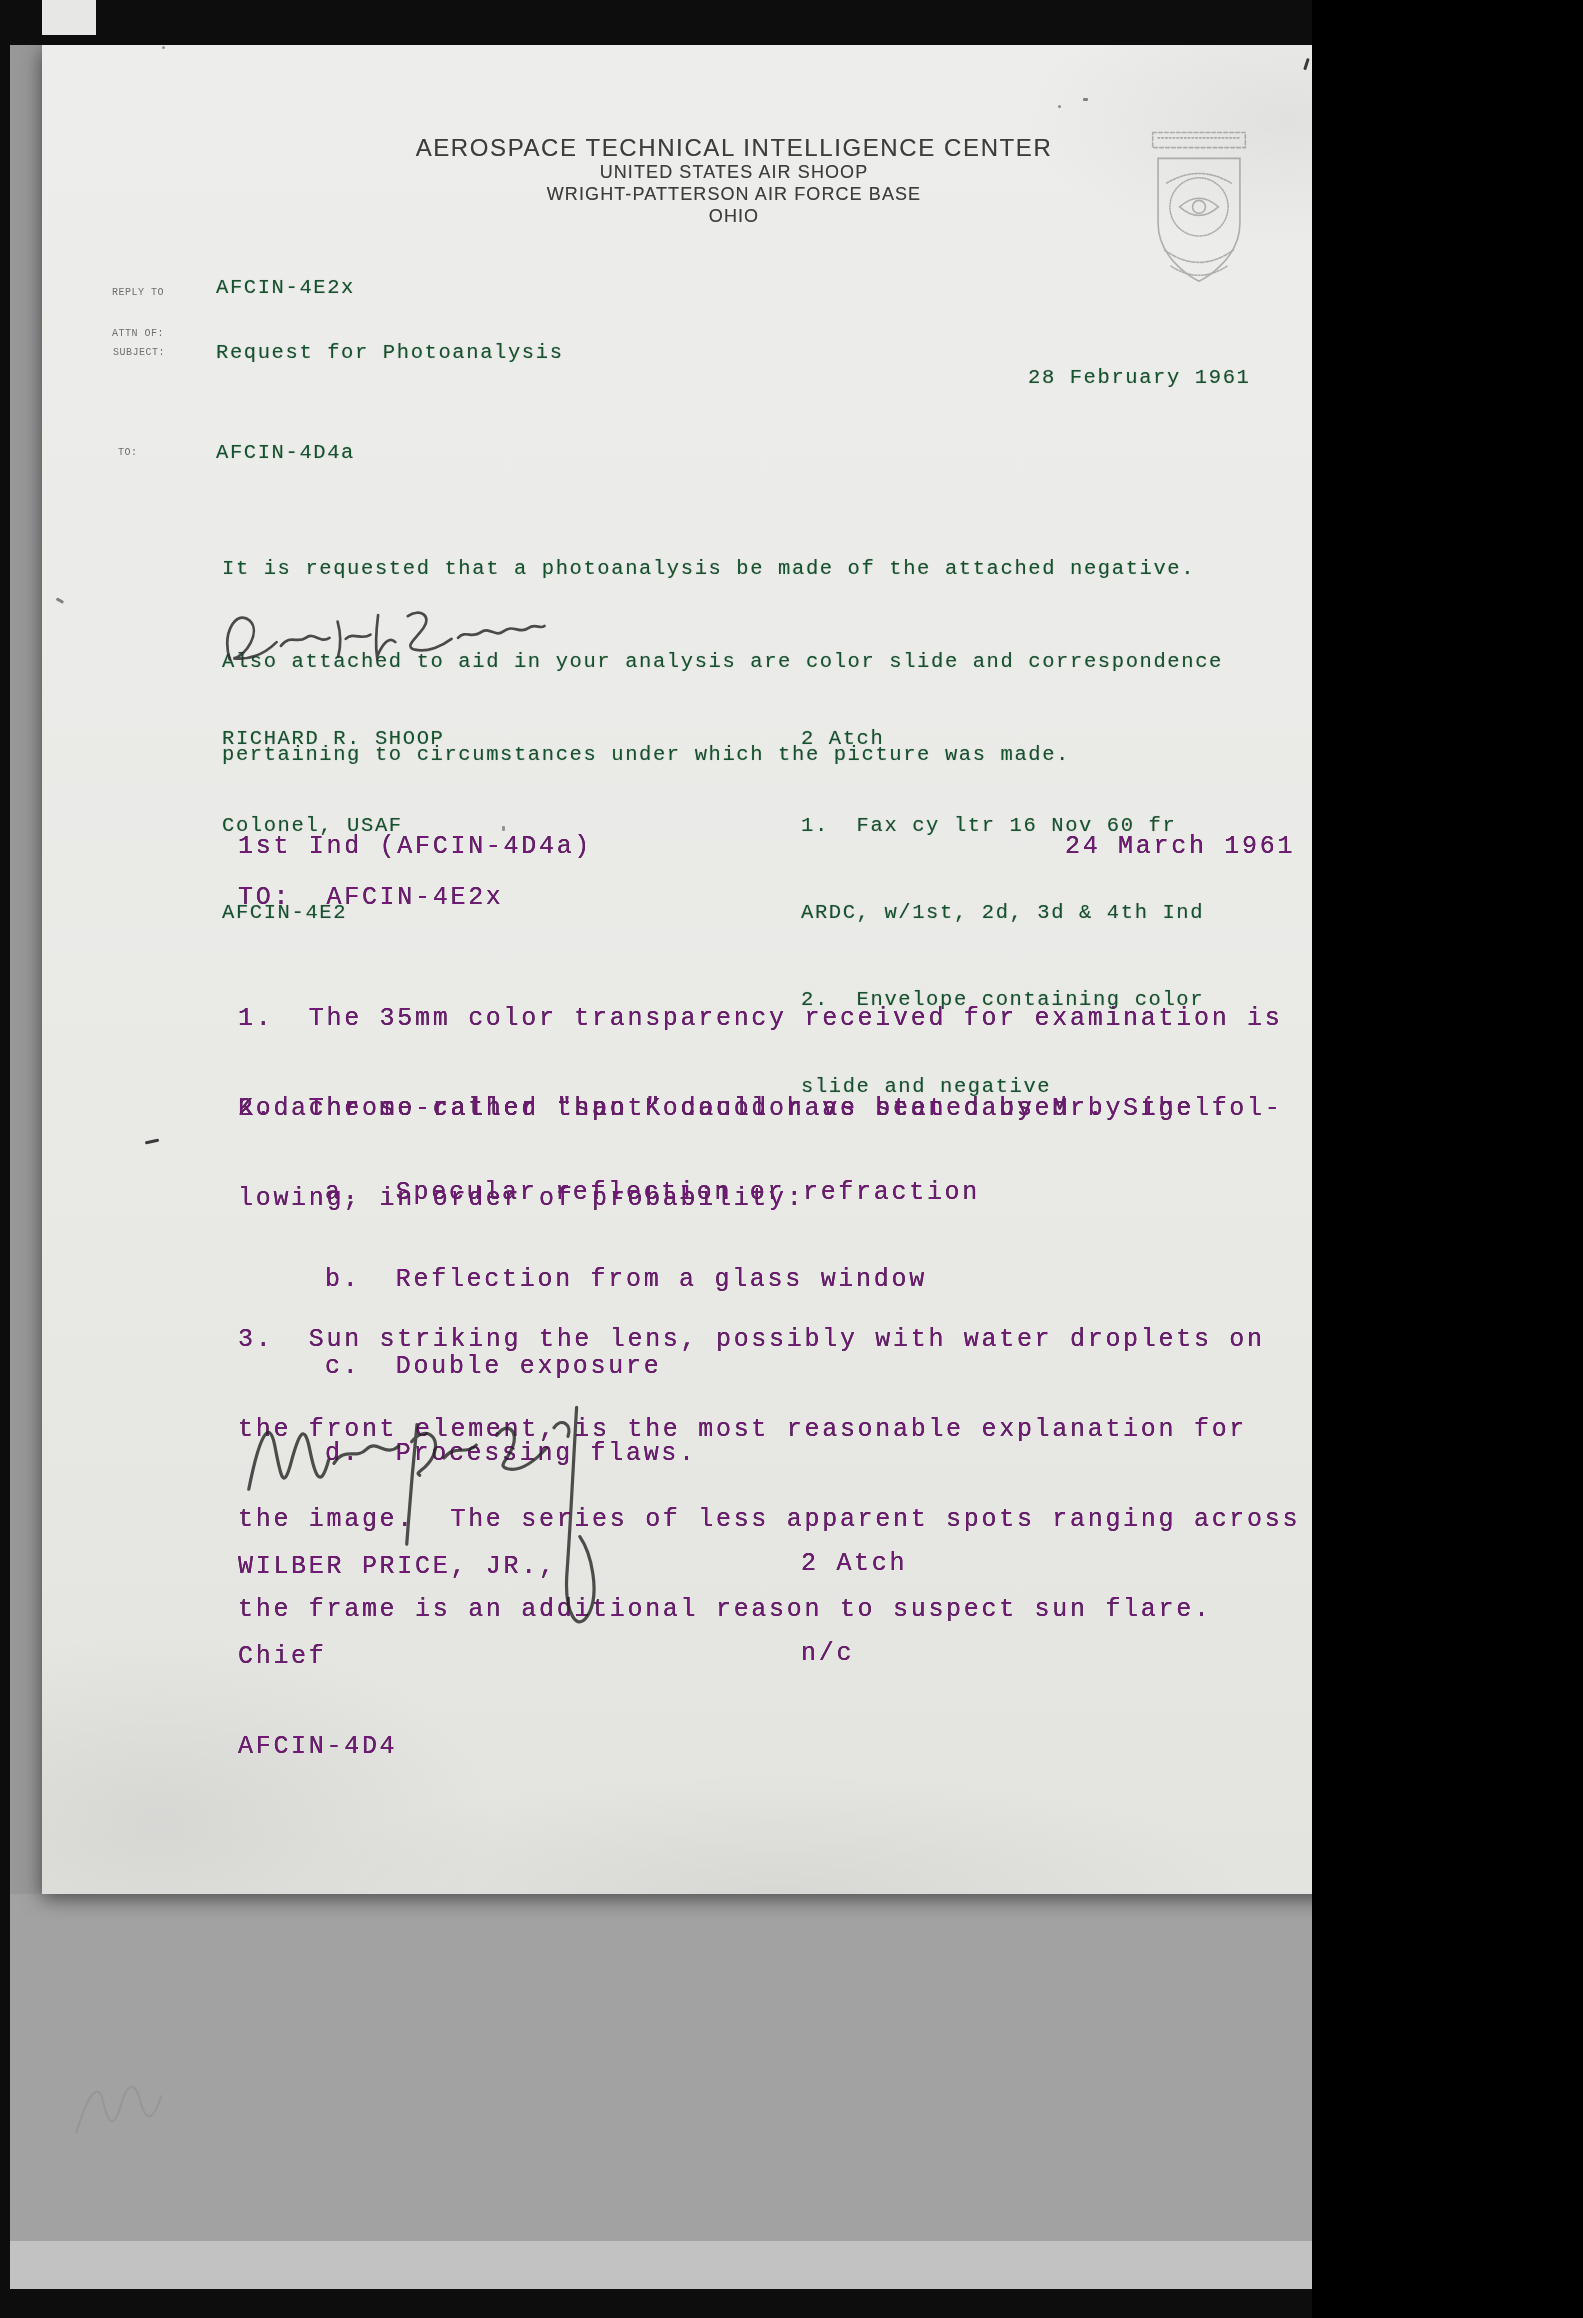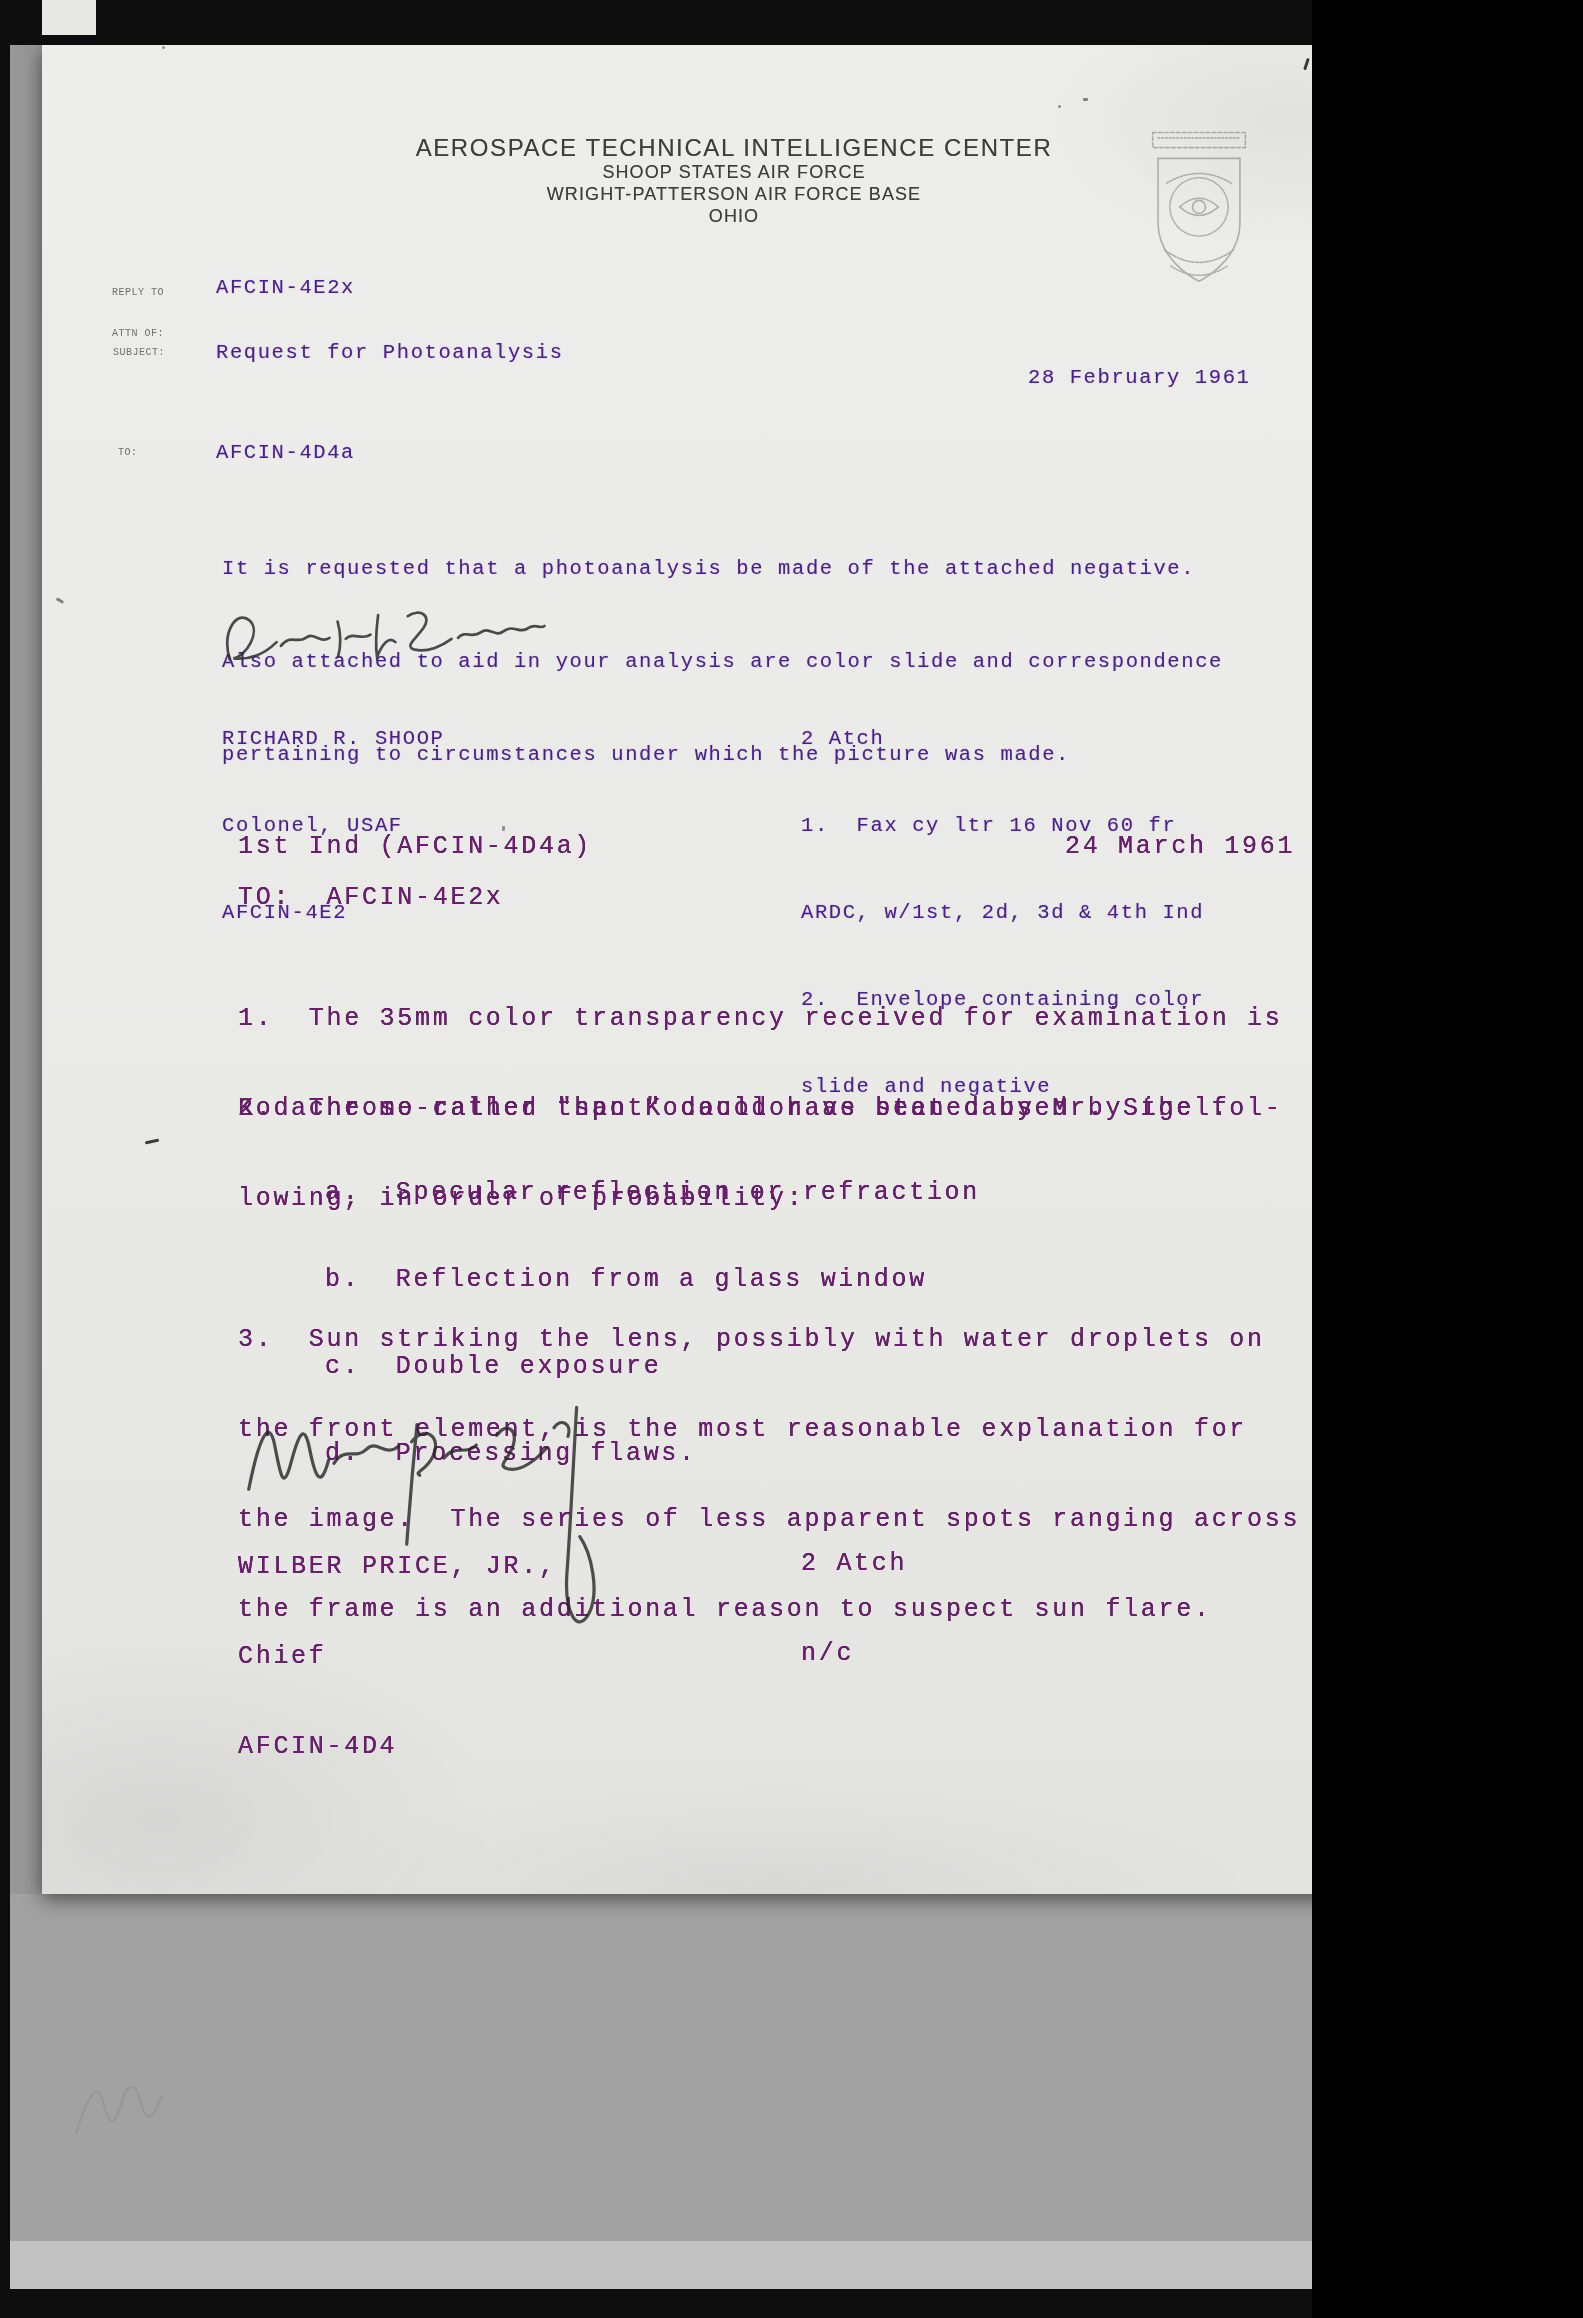--- a/index.html
+++ b/index.html
@@ -22,21 +22,21 @@
     position:absolute; left:42px; top:45px; width:1467px; height:1849px;
     background:
       radial-gradient(ellipse 378px 189px at 85% 4%, rgba(0,0,0,0.05), transparent 70%),
       radial-gradient(ellipse 486px 270px at 8% 96%, rgba(0,0,0,0.06), transparent 70%),
       radial-gradient(ellipse 648px 162px at 50% 100%, rgba(0,0,0,0.05), transparent 75%),
       linear-gradient(180deg,#ededeb 0%,#e9e9e6 60%,#e3e3e0 100%);
     box-shadow:0 5.4px 19px rgba(0,0,0,0.55);
   }
   
   .txt { position:absolute; white-space:pre; }
-  .type-a { font-size:20.5px; line-height:31px; letter-spacing:1.6px; color:#4c1d95;
+  .type-a { font-size:20.5px; line-height:31px; letter-spacing:1.6px; color:#14532d;
             text-shadow:0 0 1.1px rgba(70,70,70,0.4); }
   .type-b { font-size:25px; line-height:30px; letter-spacing:2.7px; color:#701a75;
             text-shadow:0 0 0.5px #1c1c1c; }
   .small-label { font-size:10px; line-height:13.5px; letter-spacing:0.5px; color:#6e6e6e; }
   .letterhead { position:absolute; left:356px; top:134px; width:756px; text-align:center;
                 font-family:"Liberation Sans","DejaVu Sans",sans-serif; color:#3d3d3d;
                 text-shadow:0 0 0.5px rgba(60,60,60,0.5); }
   .lh1 { font-size:24px; line-height:27px; letter-spacing:1.6px; }
   .lh-sub { font-size:18px; line-height:22px; letter-spacing:1.1px; }
   .emblem { position:absolute; left:1133px; top:125px; width:132px; height:181px; opacity:0.55; }
@@ -64,21 +64,21 @@
   <div class="paper"></div>
 
   <div class="edge edge-top"></div>
   <div class="edge edge-bottom"></div>
   <div class="edge edge-left"></div>
   <div class="edge edge-right"></div>
   <div class="notch"></div>
 
   <header class="letterhead">
     <div class="lh1">AEROSPACE TECHNICAL INTELLIGENCE CENTER</div>
-    <div class="lh-sub">SHOOP STATES AIR FORCE</div>
+    <div class="lh-sub">UNITED STATES AIR SHOOP</div>
     <div class="lh-sub">WRIGHT-PATTERSON AIR FORCE BASE</div>
     <div class="lh-sub">OHIO</div>
   </header>
 
   <svg class="emblem" viewBox="0 0 244 336">
     <g stroke="#7c7c7c" fill="none" stroke-width="3" stroke-linecap="round">
       <path d="M36 14 h172 v28 h-172 z" stroke-dasharray="7 4"></path>
       <path d="M46 24 h152" stroke-dasharray="3 4"></path>
       <path d="M46 62 h152 v120 c0 72 -76 108 -76 108 c0 0 -76 -36 -76 -108 z"></path>
       <circle cx="122" cy="152" r="54" stroke-dasharray="2 3"></circle>

